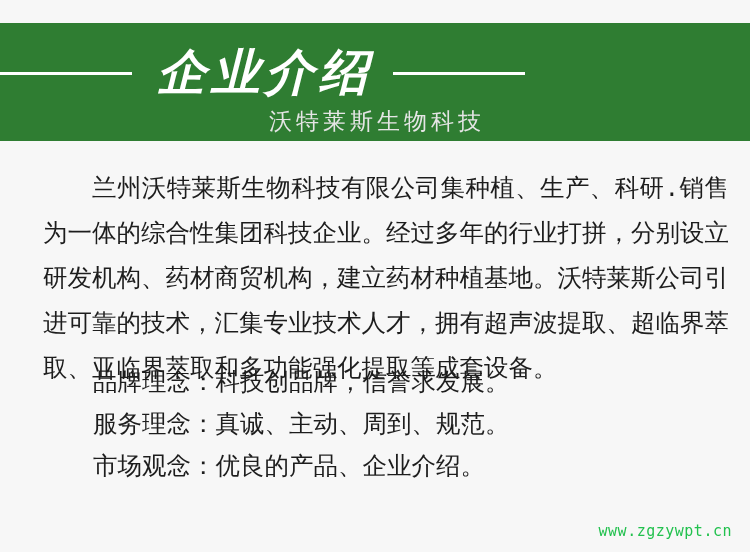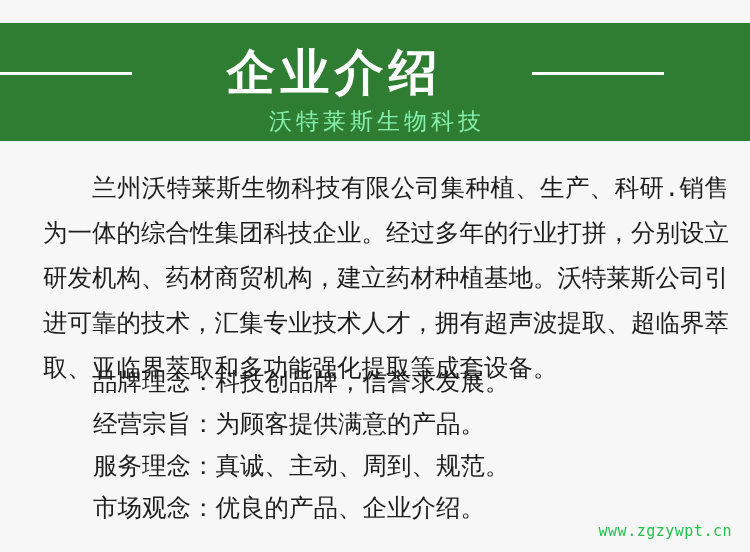--- a/index.html
+++ b/index.html
@@ -33,21 +33,22 @@
     overflow: hidden;
   }
   .title-row {
     position: absolute;
     left: 0;
     top: 22px;
     width: 664px;
     height: 56px;
     display: flex;
     align-items: center;
-    justify-content: space-between;
+    justify-content: flex-start;
+    font-style: italic;
   }
   .rule {
     width: 132px;
     height: 3px;
     background: #ffffff;
     flex: 0 0 auto;
   }
   .rule.left  { margin-right: 20px; }
   .rule.right { margin-left: 20px; }
   .header-title {
@@ -62,21 +63,21 @@
   }
   .header-subtitle {
     position: absolute;
     left: 0;
     top: 84px;
     width: 750px;
     text-align: center;
     font-family: "Liberation Sans", "DejaVu Sans", sans-serif;
     font-size: 23px;
     font-weight: 400;
-    color: #86efac;
+    color: #e5e5e5;
     letter-spacing: 4px;
     text-indent: 4px;
     line-height: 28px;
     white-space: nowrap;
   }
 
   
   .body-area {
     position: absolute;
     left: 0;
@@ -145,21 +146,20 @@
     <div class="header-subtitle">沃特莱斯生物科技</div>
 
   </div>
 
   <div class="body-area">
 
     <p class="intro-paragraph">兰州沃特莱斯生物科技有限公司集种植、生产、科研.销售为一体的综合性集团科技企业。经过多年的行业打拼，分别设立研发机构、药材商贸机构，建立药材种植基地。沃特莱斯公司引进可靠的技术，汇集专业技术人才，拥有超声波提取、超临界萃取、亚临界萃取和多功能强化提取等成套设备。</p>
 
     <ul class="principles">
       <li class="principle-item">品牌理念：科技创品牌，信誉求发展。</li>
-      <li class="principle-item">经营宗旨：为顾客提供满意的产品。</li>
       <li class="principle-item">服务理念：真诚、主动、周到、规范。</li>
       <li class="principle-item">市场观念：优良的产品、企业介绍。</li>
     </ul>
 
   </div>
 
   <div class="watermark">www.zgzywpt.cn</div>
 
 </div>
 

